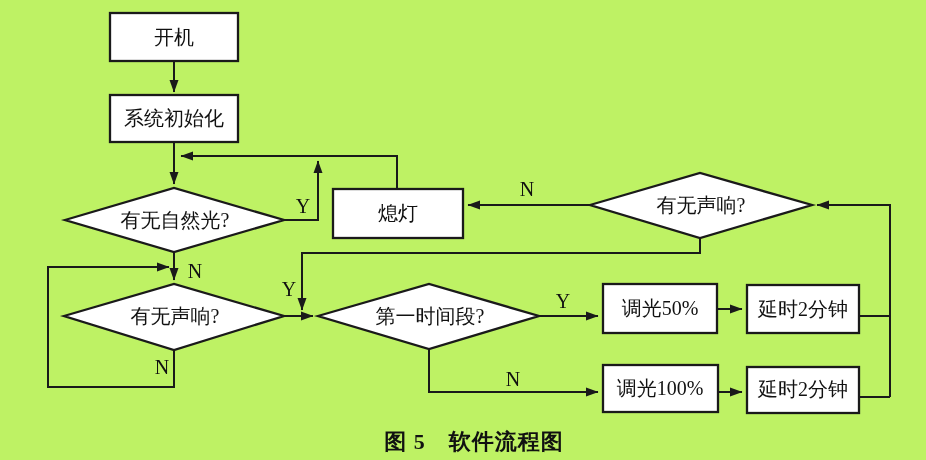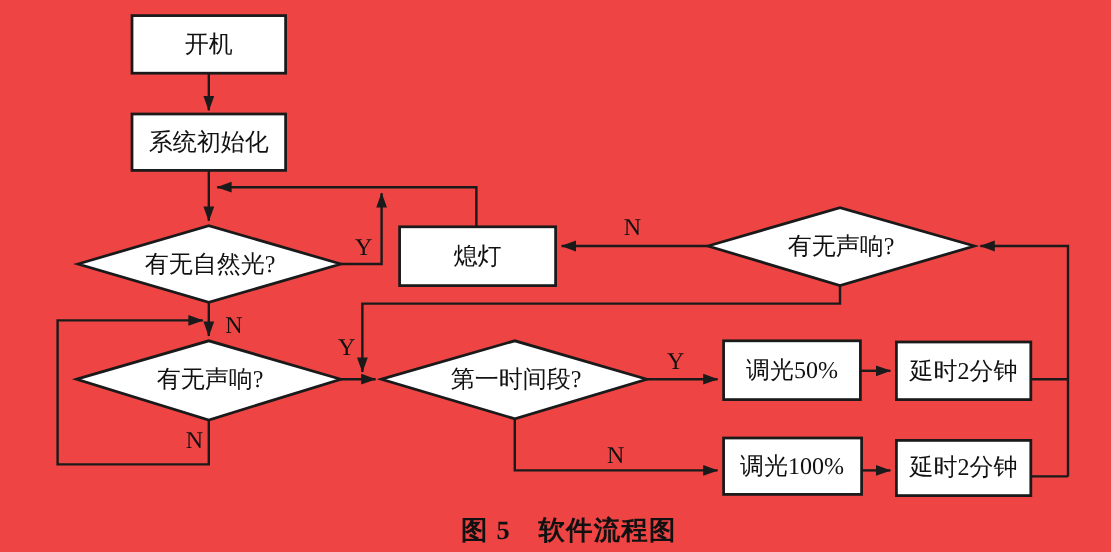--- a/index.html
+++ b/index.html
@@ -7,21 +7,21 @@
     padding: 0;
     background: #ffffff;
     width: 926px;
     height: 460px;
     overflow: hidden;
   }
   .stage {
     position: relative;
     width: 926px;
     height: 460px;
-    background: #ef4444;
+    background: #bef264;
   }
   svg { display: block; }
   .shape {
     fill: #ffffff;
     stroke: #1a1a1a;
     stroke-width: 2.3;
   }
   .edge {
     fill: none;
     stroke: #1a1a1a;

